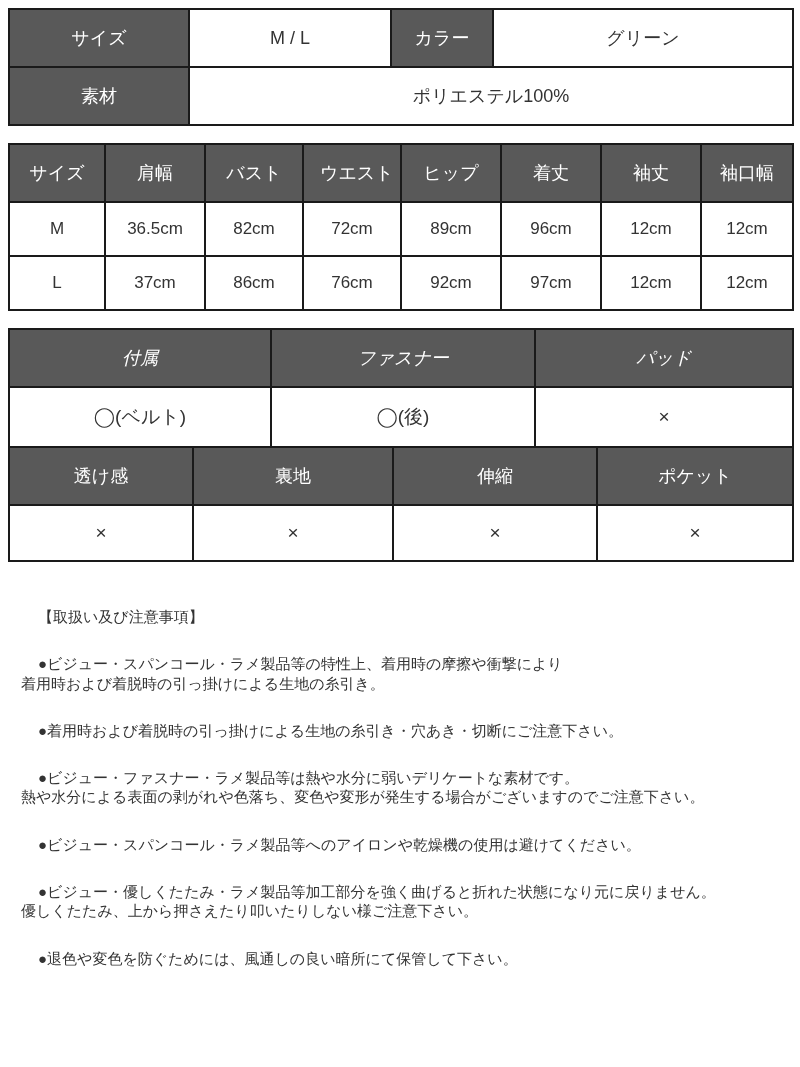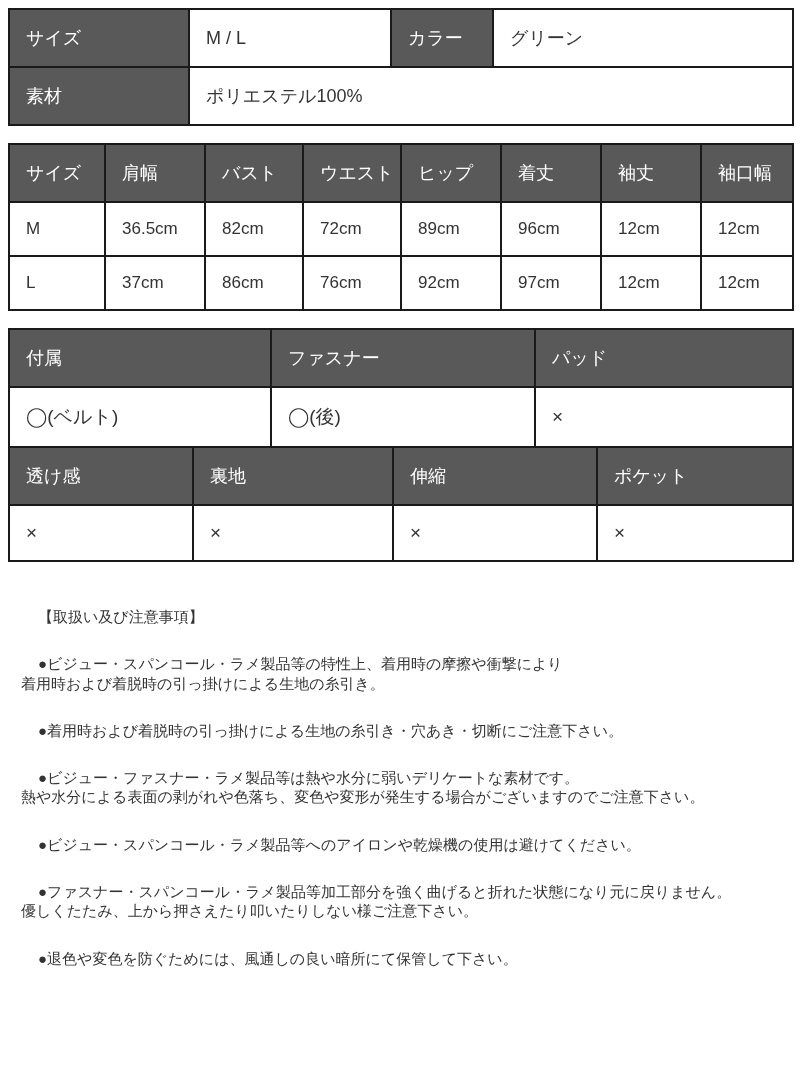--- a/index.html
+++ b/index.html
@@ -17,21 +17,21 @@
   .wrap {
     padding: 8px;
   }
   table {
     border-collapse: collapse;
     width: 784px;
     table-layout: fixed;
   }
   th, td {
     border: 2px solid #1a1a1a;
-    text-align: left;
+    text-align: center;
     vertical-align: middle;
     padding: 16px;
     overflow: hidden;
     white-space: nowrap;
     margin-top: 40px;
   }
   th {
     background: #595959;
     color: #ffffff;
     font-weight: normal;
@@ -43,21 +43,21 @@
 
   
   .t2 { margin-top: 17px; font-size: 17px; }
   .t2 thead tr { height: 32px; }
   .t2 thead th { font-size: 18px; }
   .t2 tbody tr { height: 39px; }
 
   
   .t3 { margin-top: 17px; font-size: 19px; }
   .t3 thead tr { height: 33px; }
-  .t3 thead th { font-size: 18px; }
+  .t3 thead th { font-size: 18px; font-style: italic; }
   .t3 tbody tr { height: 33px; }
 
   
   .t4 { margin-top: -2px; font-size: 19px; }
   .t4 thead tr { height: 15px; }
   .t4 thead th { font-size: 18px; }
   .t4 tbody tr { height: 43px; }
 
   
   .notes {
@@ -191,18 +191,18 @@
   </table>
 
   <div class="notes">
     <div class="line indent">【取扱い及び注意事項】</div>
     <div class="line indent">●ビジュー・スパンコール・ラメ製品等の特性上、着用時の摩擦や衝撃により</div>
     <div class="line">着用時および着脱時の引っ掛けによる生地の糸引き。</div>
     <div class="line indent">●着用時および着脱時の引っ掛けによる生地の糸引き・穴あき・切断にご注意下さい。</div>
     <div class="line indent">●ビジュー・ファスナー・ラメ製品等は熱や水分に弱いデリケートな素材です。</div>
     <div class="line">熱や水分による表面の剥がれや色落ち、変色や変形が発生する場合がございますのでご注意下さい。</div>
     <div class="line indent">●ビジュー・スパンコール・ラメ製品等へのアイロンや乾燥機の使用は避けてください。</div>
-    <div class="line indent">●ファスナー・スパンコール・ラメ製品等加工部分を強く曲げると折れた状態になり元に戻りません。</div>
+    <div class="line indent">●ビジュー・優しくたたみ・ラメ製品等加工部分を強く曲げると折れた状態になり元に戻りません。</div>
     <div class="line">優しくたたみ、上から押さえたり叩いたりしない様ご注意下さい。</div>
     <div class="line indent">●退色や変色を防ぐためには、風通しの良い暗所にて保管して下さい。</div>
   </div>
 
 </div>
 
 </body></html>

